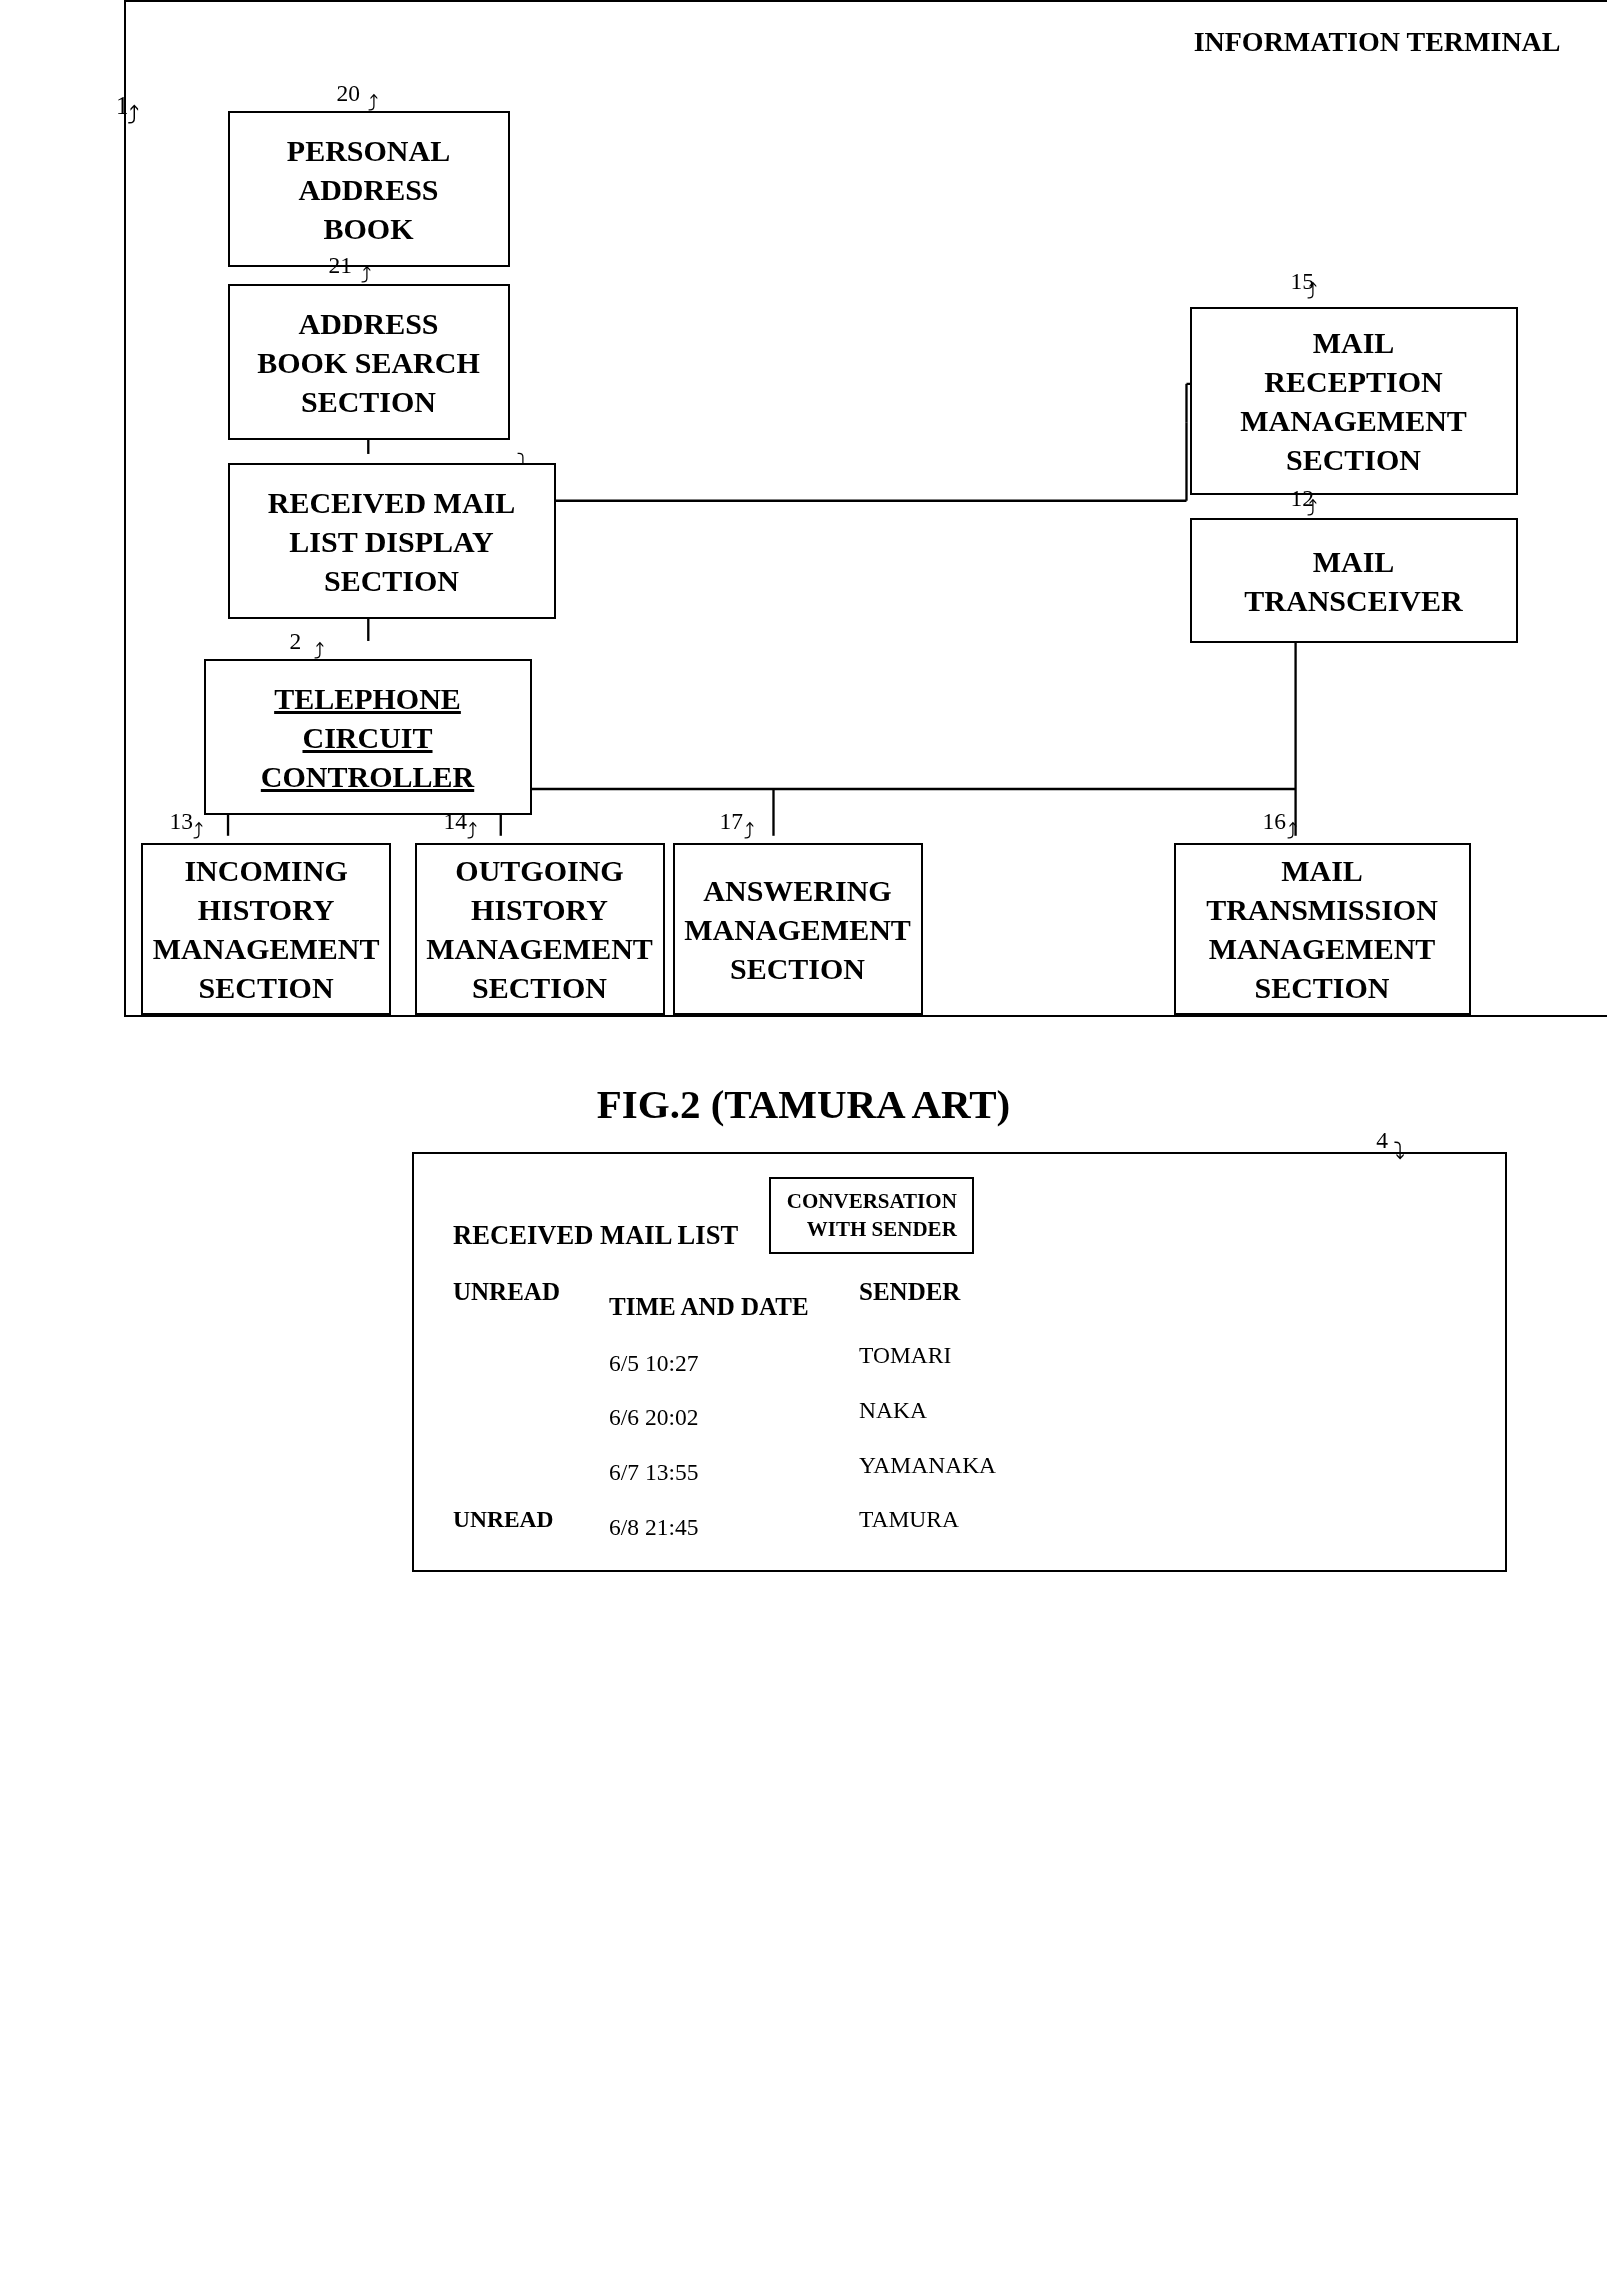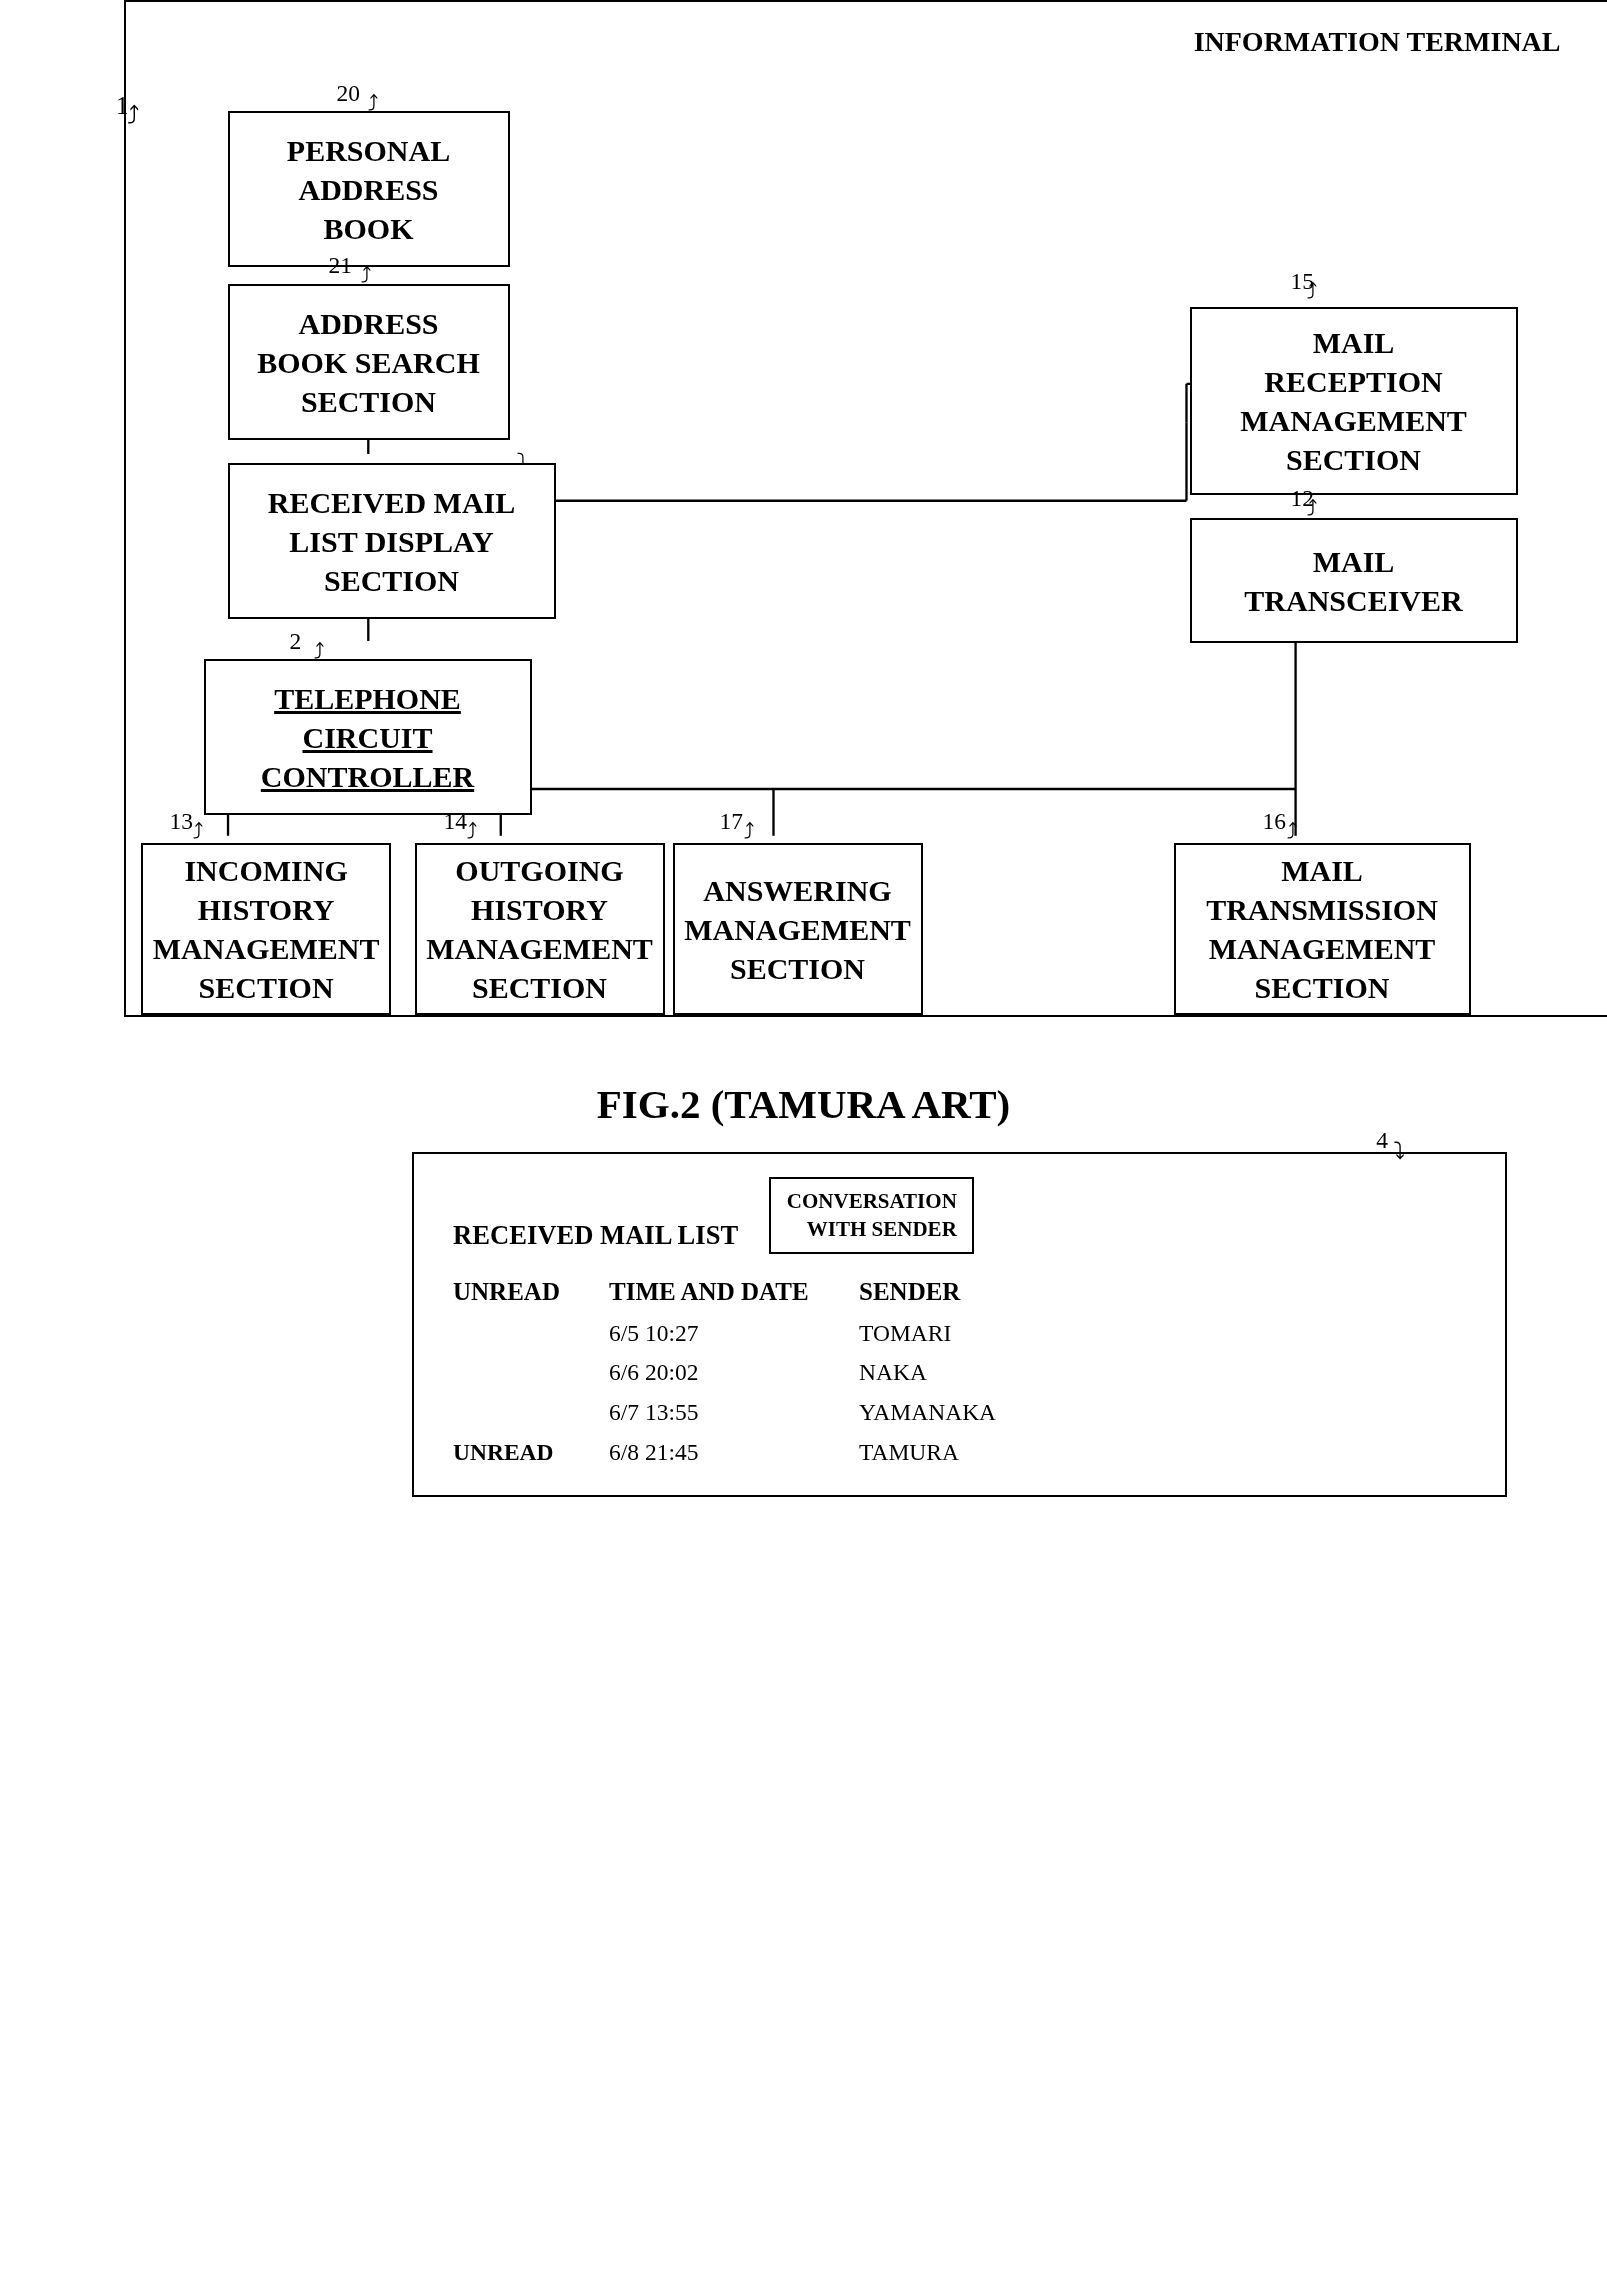--- a/index.html
+++ b/index.html
@@ -114,21 +114,21 @@
 
     .fig2-col-headers {
       display: flex;
       padding: 7.8px 39px;
       font-size: 25px;
       font-weight: bold;
       gap: 0;
     }
 
     .col-unread { width: 156px; }
-    .col-time { width: 250px; }
+    .col-time { width: 250px; margin-top: 15px; }
     .col-sender { width: 235px; }
 
     .fig2-row {
       display: flex;
       padding: 6.3px 39px;
       font-size: 23.5px;
       align-items: center;
     }
 
     .fig2-row .col-unread { width: 156px; font-weight: bold; }

